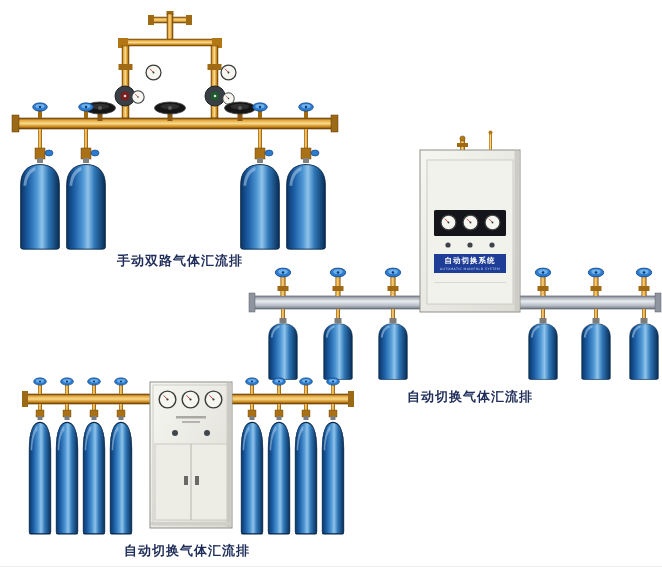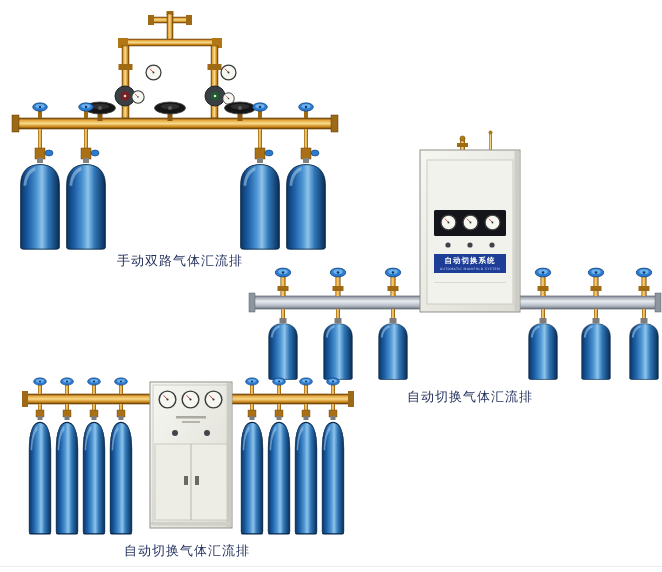--- a/index.html
+++ b/index.html
@@ -2,21 +2,21 @@
 <html><head>
 <meta charset="utf-8">
 <style>
   * { margin:0; padding:0; box-sizing:border-box; }
   html,body { width:662px; height:572px; background:#ffffff; font-family:"DejaVu Sans", sans-serif; }
   .page { position:relative; width:662px; height:572px; background:#ffffff; overflow:hidden; }
   .illus { position:absolute; }
   .caption {
     position:absolute;
     font-family:"DejaVu Sans", sans-serif;
-    font-weight:normal;
+    font-weight:bold;
     font-size:13px;
     letter-spacing:1px;
     color:#1f2d5a;
     text-align:center;
   }
   .divider { position:absolute; left:0; width:662px; height:1px; background:#c8c8c8; border-bottom:1px solid #ededed; }
   .band-title { font-family:"DejaVu Sans", sans-serif; font-weight:bold; font-size:7.5px; fill:#ffffff; text-anchor:middle; letter-spacing:1px; }
   .band-sub   { font-family:"DejaVu Sans", sans-serif; font-size:3.2px; fill:#c8d4f8; text-anchor:middle; letter-spacing:0.4px; }
 </style>
 </head>

